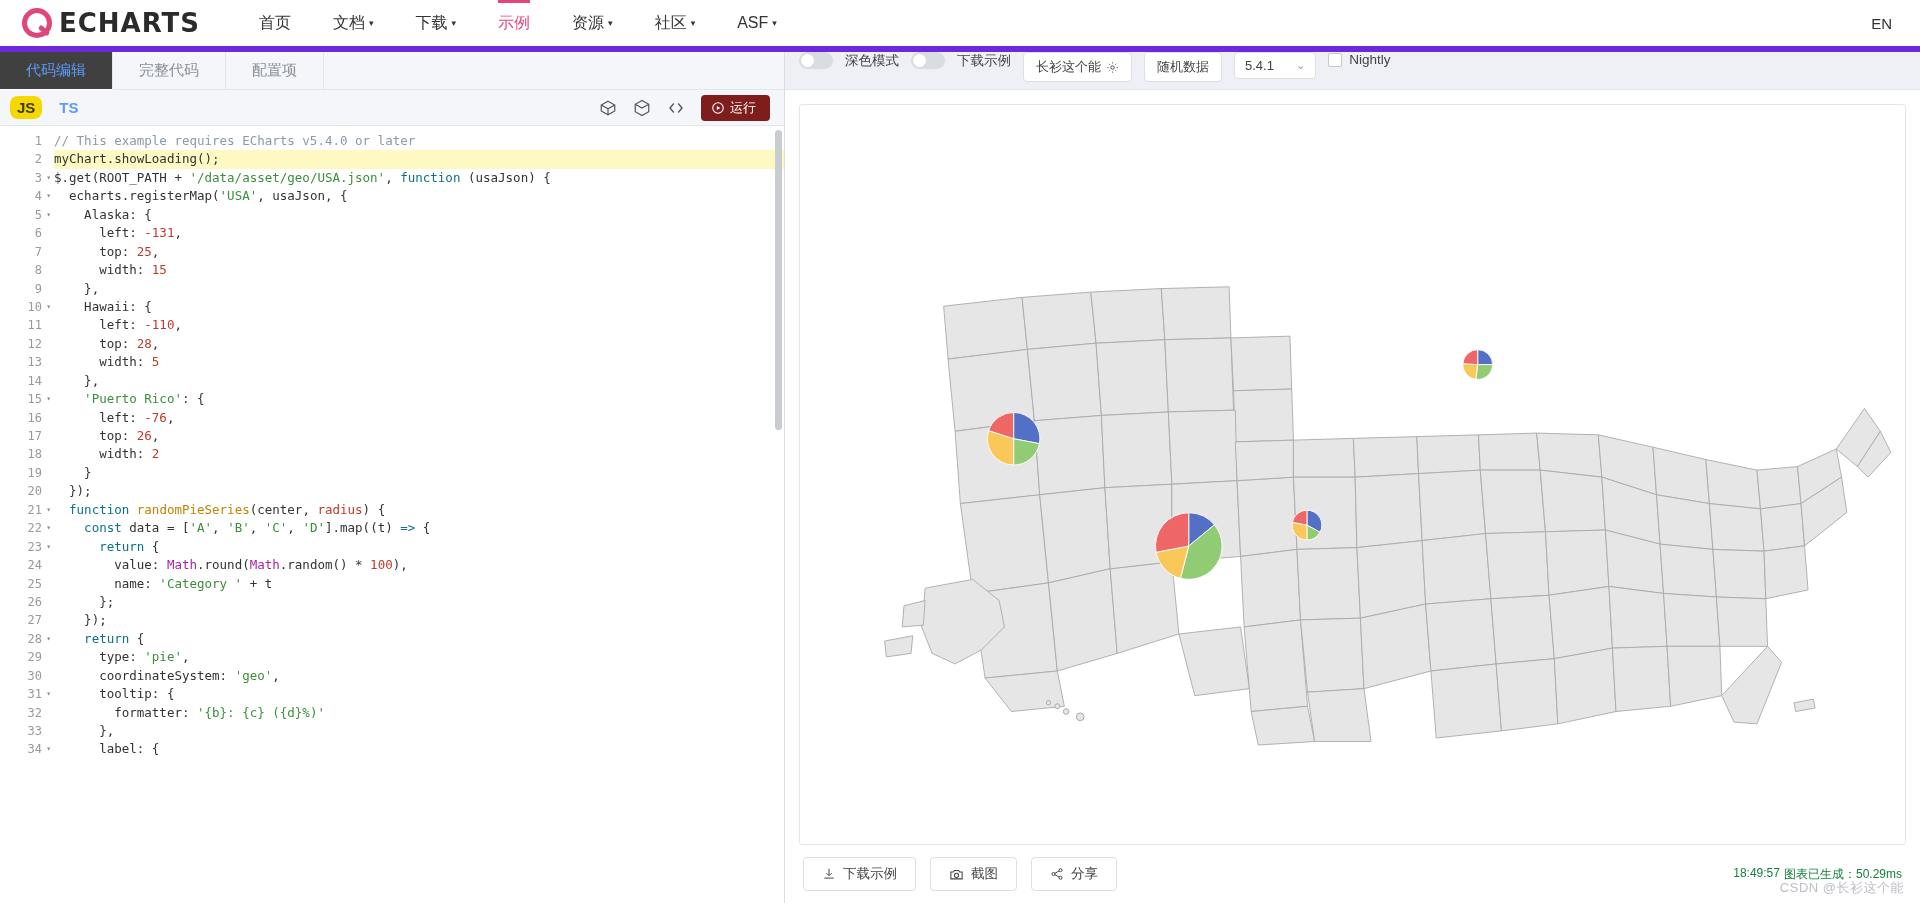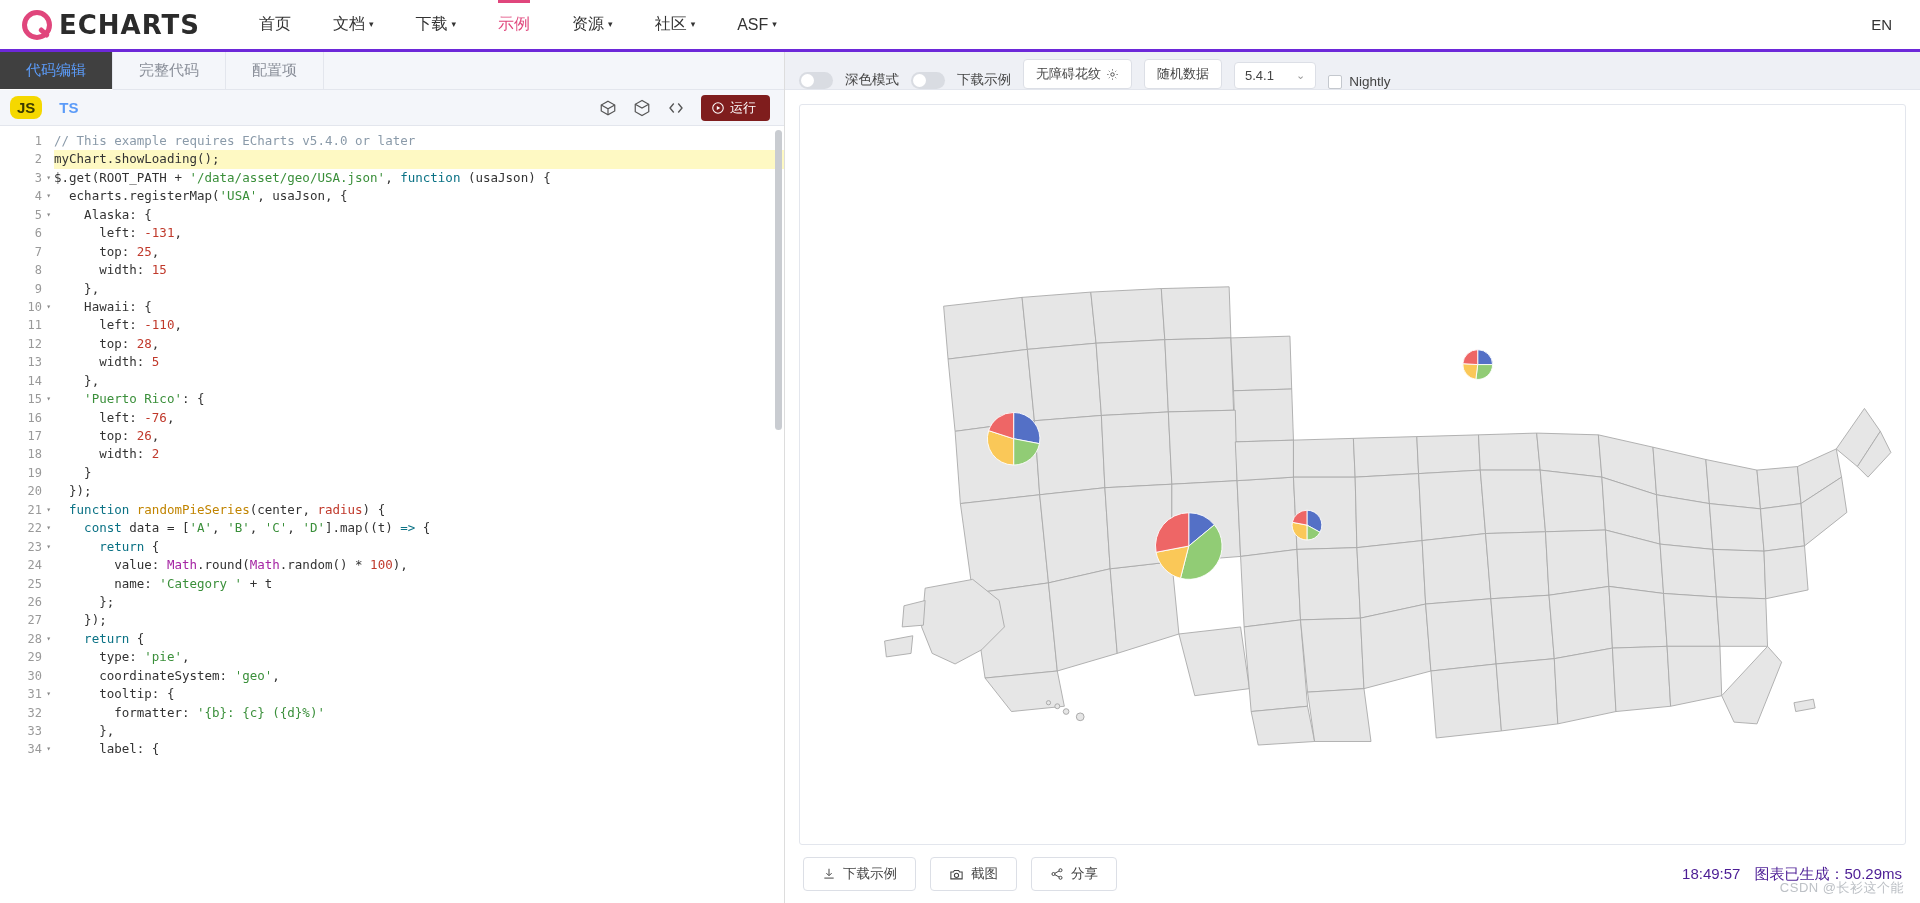--- a/index.html
+++ b/index.html
@@ -6,21 +6,21 @@
   html, body { margin:0; padding:0; }
   body {
     width:1920px; height:903px;
     font-family:"Liberation Sans", sans-serif;
     background:#fff; overflow:hidden;
     font-size:13px; color:#333;
   }
 
   
   .nav {
-    height:52px; border-bottom:3px solid #6d28d9;
+    height:52px; border-bottom:6px solid #6d28d9;
     display:flex; align-items:center; padding:0 22px;
     background:#fff; position:relative;
   }
   .logo { display:flex; align-items:center; gap:7px; margin-right:38px; }
   .logo-mark {
     width:30px; height:30px; border-radius:50%;
     border:5px solid #e0467c; position:relative;
   }
   .logo-mark:after{
     content:""; position:absolute; width:12px; height:5px;
@@ -98,21 +98,21 @@
   .fn { color:#c18401; }
   .pl { color:#333; }
   .scrollbar{
     position:absolute; right:2px; top:4px; width:7px; height:300px;
     background:#c9ccd1; border-radius:4px;
   }
 
   
   .right { flex:1; display:flex; flex-direction:column; background:#fff; }
   .ctrlbar {
-    height:38px; background:#eef0f5; display:flex; align-items:flex-end;
+    height:38px; background:#eef0f5; display:flex; align-items:flex-start;
     padding:0 14px; gap:12px; border-bottom:1px solid #e3e6ed;
   }
   .switch {
     width:34px; height:17px; border-radius:10px; background:#d9dce2;
     position:relative; cursor:pointer; flex:0 0 auto;
   }
   .switch:before{
     content:""; position:absolute; width:13px; height:13px; border-radius:50%;
     background:#fff; top:2px; left:2px;
   }
@@ -146,21 +146,21 @@
   .footbar{
     height:58px; display:flex; align-items:center; padding:0 18px; gap:14px;
     position:relative;
   }
   .foot-btn{
     background:#fff; border:1px solid #dcdfe6; border-radius:4px;
     padding:7px 18px; font-size:13.5px; color:#444; cursor:pointer;
     display:flex; align-items:center; gap:7px;
   }
   .status{
-    margin-left:auto; font-size:15px; color:#4c1d95; display:flex; gap:14px;
+    margin-left:auto; font-size:12px; color:#15803d; display:flex; gap:4px;
   }
   .watermark{
     position:absolute; right:16px; bottom:6px;
     font-size:13px; color:#bdc1c6; letter-spacing:.5px;
   }
 </style>
 </head>
 <body>
 
 <div class="nav">
@@ -287,21 +287,21 @@
   </div>
 
   <div class="right">
 
     <div class="ctrlbar">
       <div class="switch"></div>
       <div class="ctrl-label">深色模式</div>
       <div class="switch"></div>
       <div class="ctrl-label">下载示例</div>
       <div class="btn-lite">
-        <span>无障碍花纹</span>
+        <span>长衫这个能</span>
         <span>
           <svg style="width:13px;height:13px;display:block" viewBox="0 0 24 24" fill="none" stroke="currentColor" stroke-width="1.7">
             <circle cx="12" cy="12" r="3.2"></circle>
             <path d="M12 2.5v2M12 19.5v2M2.5 12h2M19.5 12h2M5.2 5.2l1.4 1.4M17.4 17.4l1.4 1.4M18.8 5.2l-1.4 1.4M6.6 17.4l-1.4 1.4"></path>
           </svg>
         </span>
       </div>
       <div class="btn-lite">随机数据</div>
       <div class="sel">
         <span>5.4.1</span>

